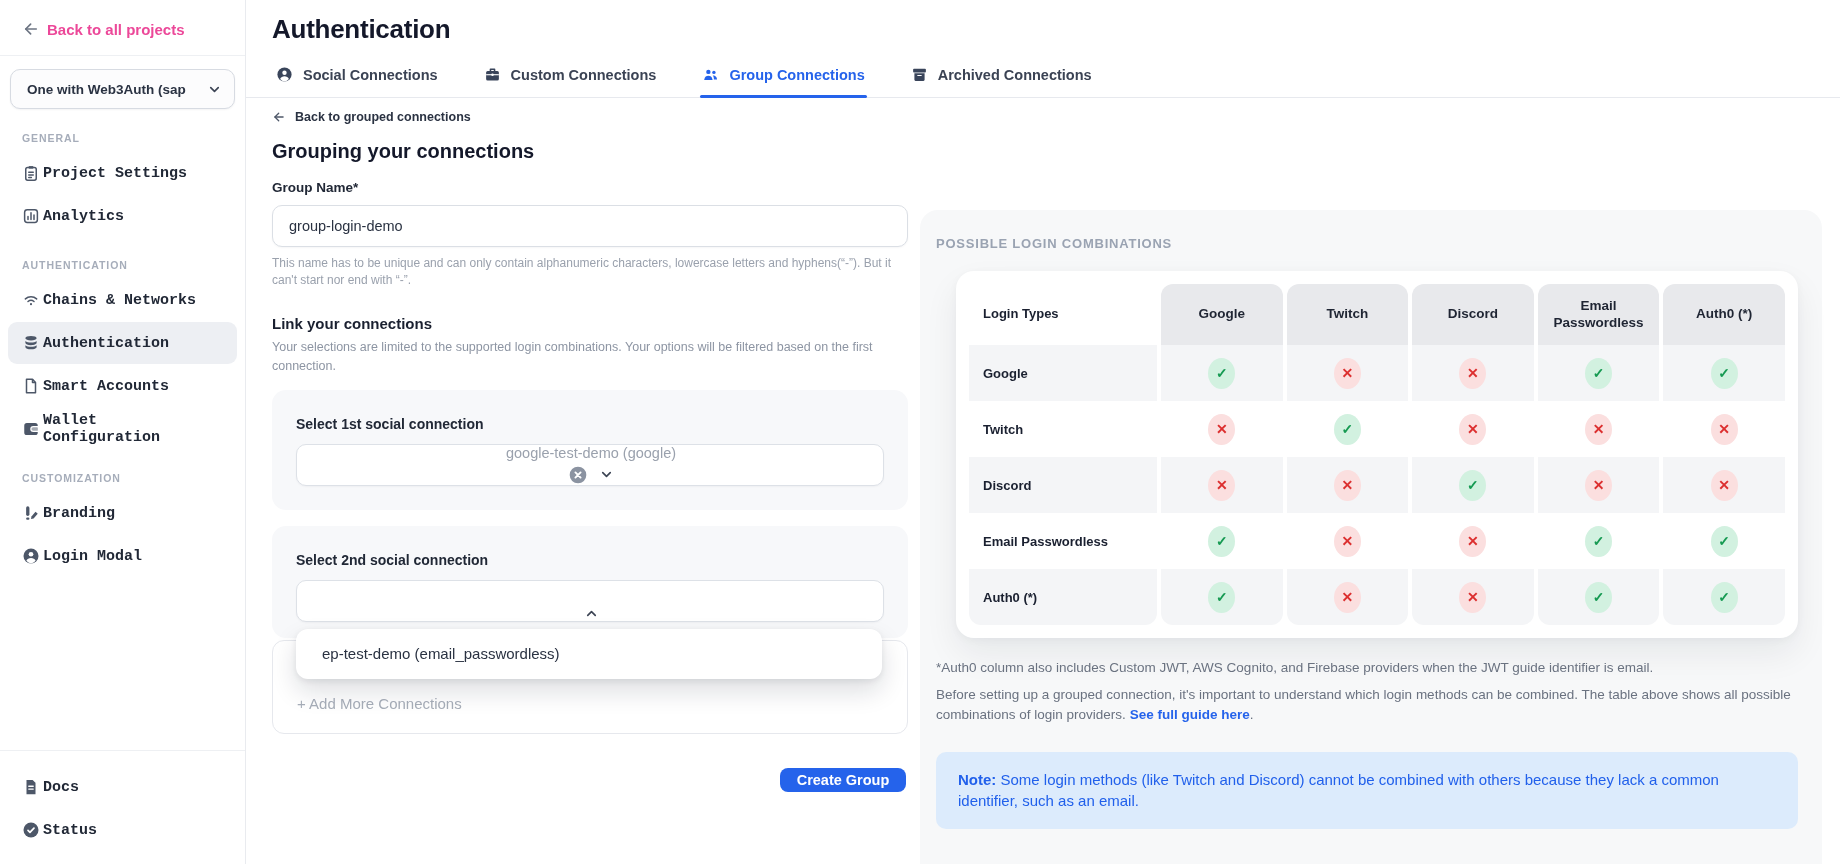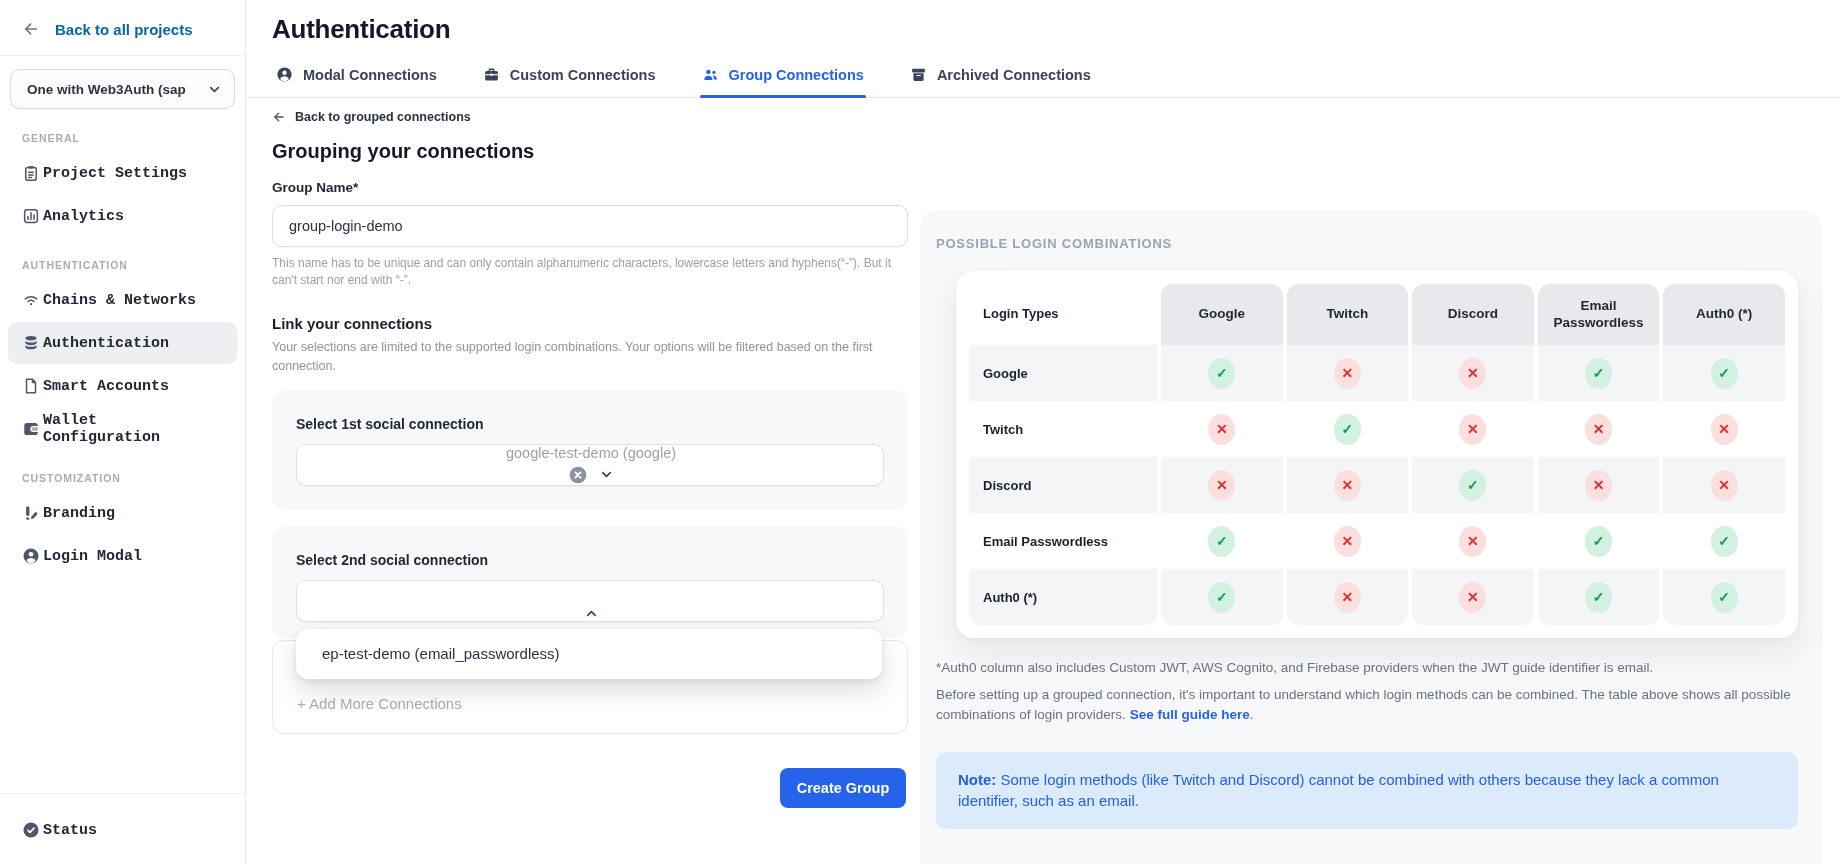--- a/index.html
+++ b/index.html
@@ -8,21 +8,21 @@
     width:1840px; height:864px; position:relative; overflow:hidden;
     background:#ffffff; color:#1c2333;
     font-family:"Liberation Sans", sans-serif;
   }
   .icon { display:inline-flex; align-items:center; justify-content:center; }
   .icon svg { width:100%; height:100%; display:block; }
 
   
   .sidebar { position:absolute; left:0; top:0; bottom:0; width:246px; background:#fff;
     border-right:1px solid #e9ebef; display:flex; flex-direction:column; }
-  .side-back { display:flex; align-items:center; gap:15px; padding:20px 22px 17px; font-size:15px; font-weight:700; color:#0369a1; cursor:pointer; }
+  .side-back { display:flex; align-items:center; gap:7px; padding:20px 22px 17px; font-size:15px; font-weight:700; color:#ec4899; cursor:pointer; }
   .side-back .icon { width:18px; height:18px; color:#6c7482; }
   .side-divider { border-bottom:1px solid #eef0f3; }
   .project-select { margin:13px 10px 2px; border:1px solid #d7dbe2; border-radius:10px; height:40px;
     display:flex; align-items:center; justify-content:space-between; padding:0 12px 0 16px;
     background:#fcfcfd; box-shadow:0 1px 2px rgba(16,24,40,.05); cursor:pointer; }
   .project-select .ps-text { font-size:13.5px; font-weight:700; color:#2a3242; white-space:nowrap; overflow:hidden; max-width:172px; }
   .project-select .icon { width:15px; height:15px; color:#3c4454; flex:0 0 auto; }
   .side-nav { flex:0 0 auto; }
   .side-section-label { padding:21px 22px 7px; font-size:10.5px; font-weight:700; letter-spacing:.09em; color:#a6adba; }
   .side-item { display:flex; align-items:center; gap:3px; height:42px; margin:1px 8px; padding:0 14px;
@@ -67,21 +67,21 @@
   .in-icons .clear { width:20px; height:20px; color:#8b93a1; }
   .in-icons .chev { width:15px; height:15px; color:#3c4454; }
   .stack2 { position:relative; }
   .dropdown-pop { position:absolute; left:24px; right:26px; top:103px; height:50px; z-index:6;
     background:#fff; border-radius:12px; display:flex; align-items:center; padding-left:26px;
     font-size:15px; color:#2a3242;
     box-shadow:0 12px 26px rgba(17,24,39,.14), 0 2px 6px rgba(17,24,39,.08); cursor:pointer; }
   .add-more-box { margin-top:2px; border:1px solid #e6e8ed; border-radius:12px; height:94px;
     display:flex; align-items:center; padding:34px 0 0 24px; font-size:15px; color:#a7aeb9; cursor:pointer; }
   .create-btn { margin:34px 2px 0 auto; display:flex; align-items:center; justify-content:center;
-    width:126px; height:40px; border:none; border-radius:8px; background:#2563eb; color:#fff;
+    width:126px; height:24px; border:none; border-radius:8px; background:#2563eb; color:#fff;
     font-size:14.5px; font-weight:600; font-family:inherit; cursor:pointer; }
 
   
   .right-panel { position:absolute; left:674px; top:210px; right:18px; bottom:-24px;
     background:#f7f8f9; border-radius:18px; padding:26px 24px 24px 16px; }
   .panel-title { font-size:13px; font-weight:700; letter-spacing:.06em; color:#9aa3b2; }
   .combo-card { margin:20px 0 0 20px; background:#fff; border-radius:18px; padding:13px;
     box-shadow:0 16px 34px rgba(17,24,39,.07), 0 2px 8px rgba(17,24,39,.04); }
   .combo-grid { display:flex; gap:4px; }
   .combo-col { flex:1 1 0; border-radius:12px; overflow:hidden; display:flex; flex-direction:column; }
@@ -204,20 +204,29 @@
             <circle cx="12" cy="9.6" r="3.1" fill="#fff"></circle>
             <path d="M5.8 18.3c1-2.6 3.5-3.8 6.2-3.8s5.2 1.2 6.2 3.8A9.9 9.9 0 0 1 12 22a9.9 9.9 0 0 1-6.2-3.7z" fill="#fff"></path>
           </svg>
         </span>
         <span>Login Modal</span>
       </div>
     </nav>
   <div class="side-footer" id="side-footer">
       <div class="side-item">
         <span class="icon ">
+          <svg viewBox="0 0 24 24" fill="currentColor">
+            <path d="M6 2.5h8.2L18 6.4V21.5H6z"></path>
+            <path d="M9 11h6M9 14.8h6" stroke="#fff" stroke-width="1.7" stroke-linecap="round"></path>
+          </svg>
+        </span>
+        <span>Docs</span>
+      </div>
+      <div class="side-item">
+        <span class="icon ">
           <svg viewBox="0 0 24 24">
             <circle cx="12" cy="12" r="10" fill="currentColor"></circle>
             <path d="m8 12.6 2.6 2.6 5.4-5.7" stroke="#fff" stroke-width="2.3" fill="none" stroke-linecap="round" stroke-linejoin="round"></path>
           </svg>
         </span>
         <span>Status</span>
       </div>
     </div>
 </aside>
 
@@ -225,21 +234,21 @@
   <h1 class="page-title">Authentication</h1>
   <div class="tabs" id="tabs">
       <div class="tab">
         <span class="icon ">
           <svg viewBox="0 0 24 24">
             <circle cx="12" cy="12" r="10" fill="currentColor"></circle>
             <circle cx="12" cy="9.6" r="3.1" fill="#fff"></circle>
             <path d="M5.8 18.3c1-2.6 3.5-3.8 6.2-3.8s5.2 1.2 6.2 3.8A9.9 9.9 0 0 1 12 22a9.9 9.9 0 0 1-6.2-3.7z" fill="#fff"></path>
           </svg>
         </span>
-        <span>Modal Connections</span>
+        <span>Social Connections</span>
       </div>
       <div class="tab">
         <span class="icon ">
           <svg viewBox="0 0 24 24" fill="currentColor">
             <path d="M9 3.5h6a1 1 0 0 1 1 1V7h-2.2V5.7h-3.6V7H8V4.5a1 1 0 0 1 1-1z"></path>
             <rect x="3" y="7" width="18" height="13.5" rx="2.2"></rect>
             <path d="M3 12.3h18" stroke="#fff" stroke-width="1.6"></path>
             <circle cx="12" cy="12.3" r="1.8" fill="#fff"></circle>
           </svg>
         </span>

